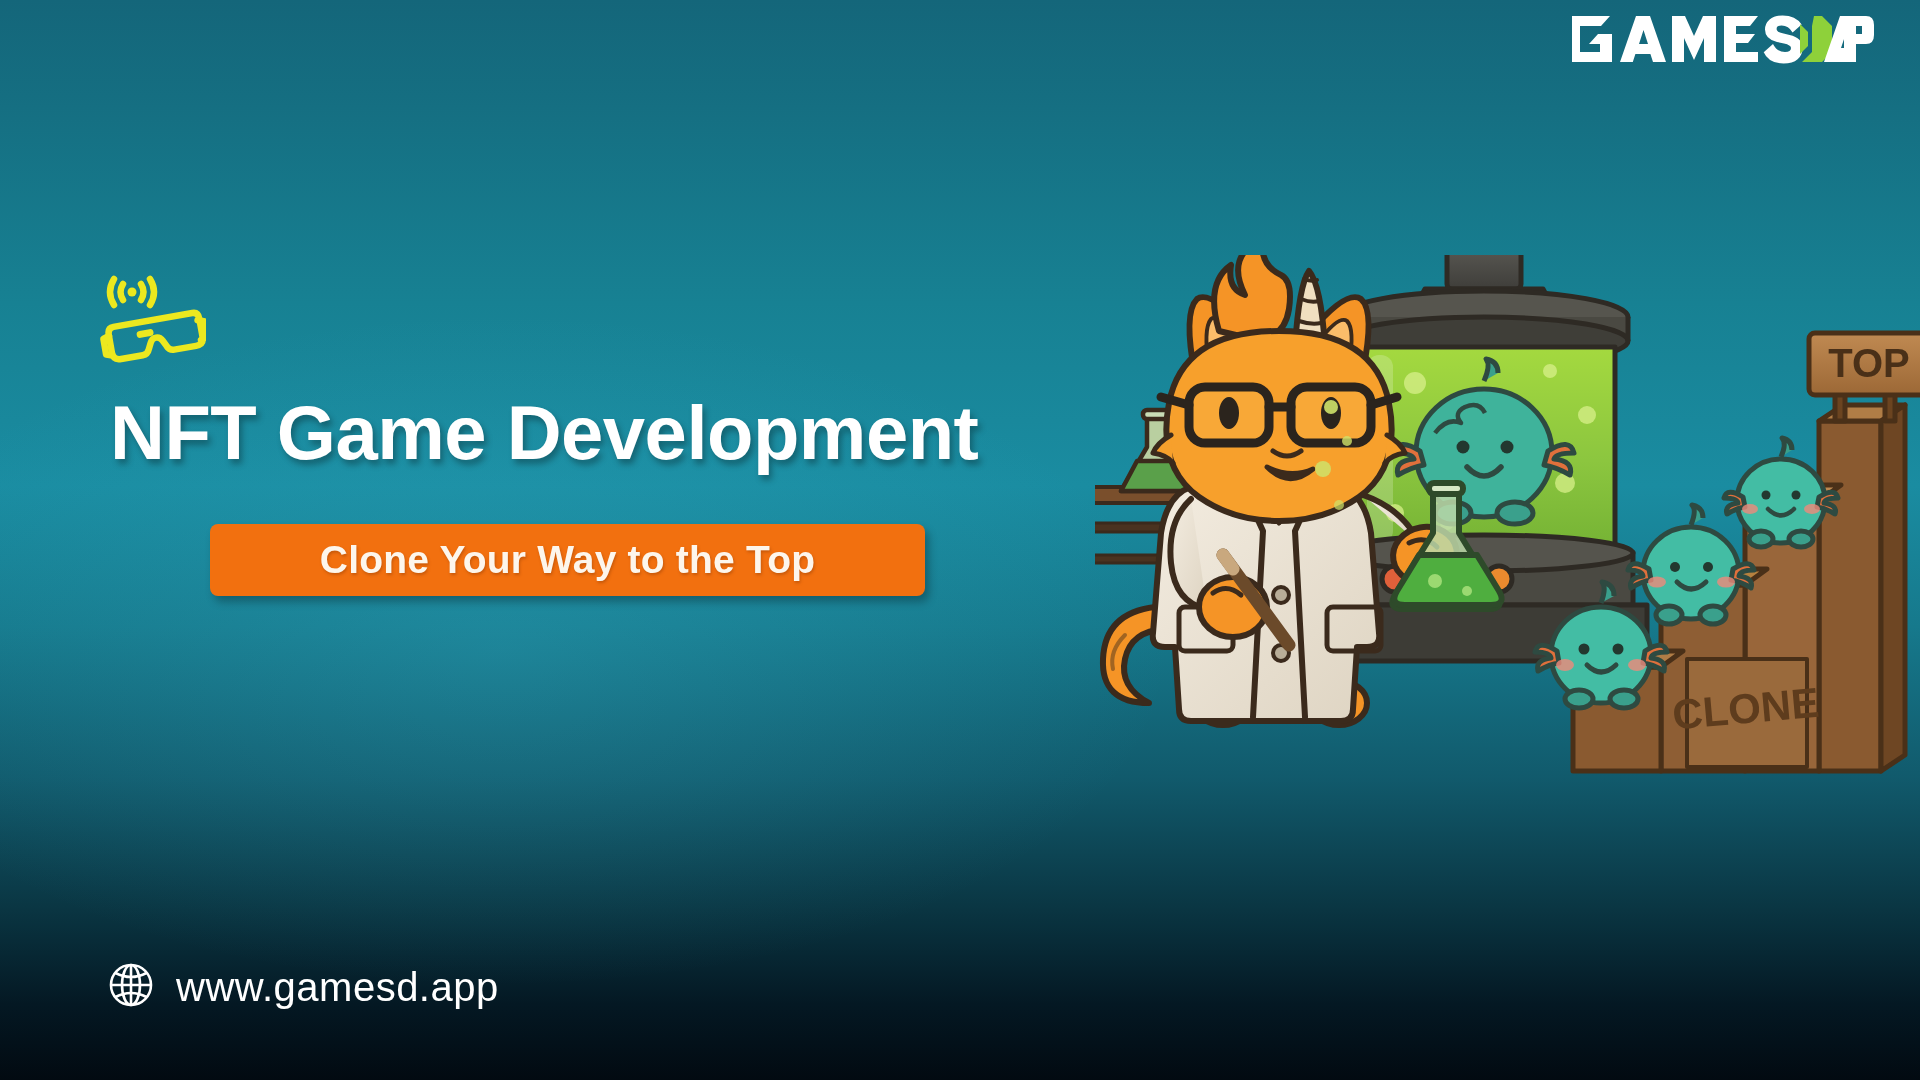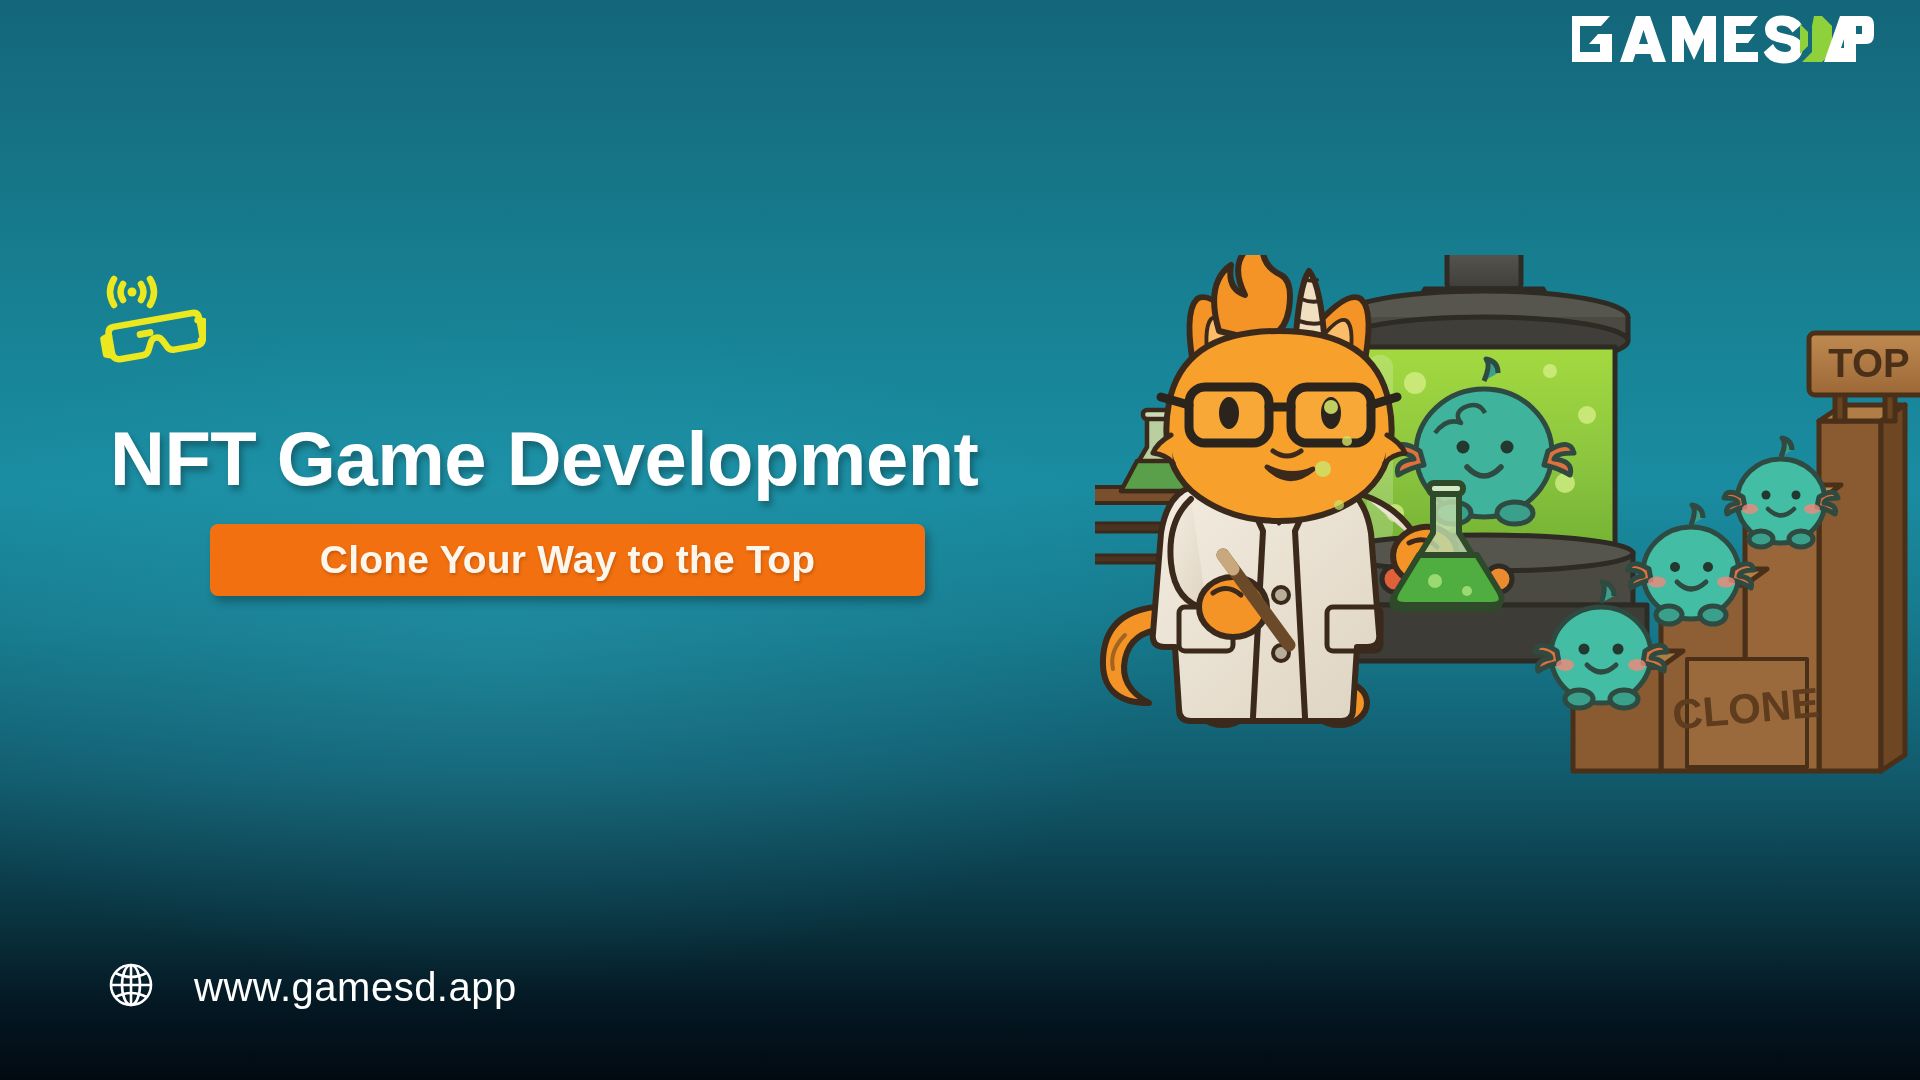--- a/index.html
+++ b/index.html
@@ -38,21 +38,21 @@
     position:absolute; right:46px; top:12px;
     display:flex; align-items:center;
     font-weight:bold; letter-spacing:1px;
     font-size:44px;
     line-height:1;
   }
   .logo-svg { display:block; }
 
   
   #headline {
-    position:absolute; left:110px; top:415px;
+    position:absolute; left:110px; top:389px;
     color:#ffffff;
     font-size:76px;
     font-weight:bold;
     letter-spacing:-0.5px;
     text-shadow: 3px 5px 6px rgba(0,0,0,0.30);
     white-space:nowrap;
   }
 
   
   #subtitle-bar {
@@ -67,21 +67,21 @@
     font-size:39px;
     font-weight:bold;
     letter-spacing:0.2px;
     white-space:nowrap;
     text-shadow: 1px 2px 3px rgba(120,45,0,0.35);
   }
 
   
   #footer {
     position:absolute; left:108px; top:962px;
-    display:flex; align-items:center; gap:40px;
+    display:flex; align-items:center; gap:22px;
   }
   #footer-url {
     color:#ffffff;
     font-size:40px;
     letter-spacing:0.5px;
     white-space:nowrap;
   }
 
   
   #illustration {

